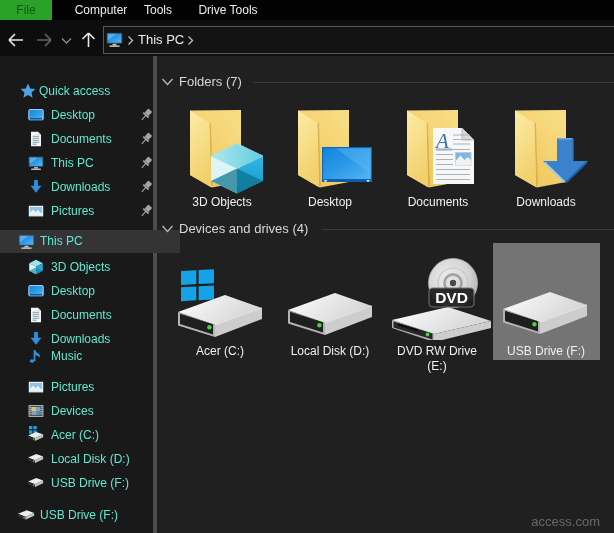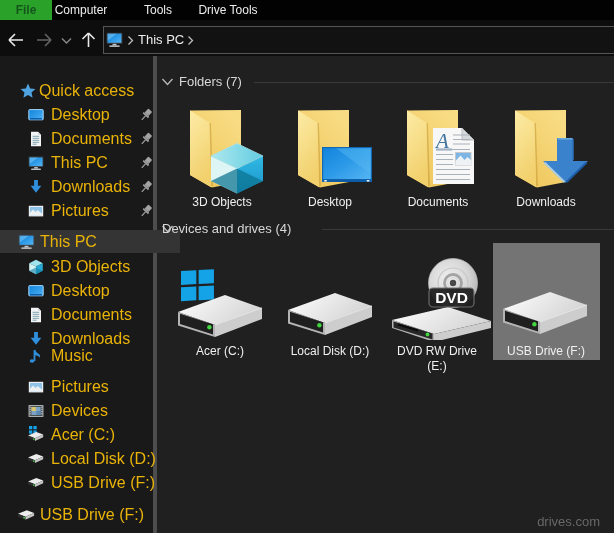--- a/index.html
+++ b/index.html
@@ -1,26 +1,26 @@
 <!DOCTYPE html>
 <html><head><meta charset="utf-8">
 <style>
   html,body{margin:0;padding:0;}
   body{width:614px;height:533px;background:#202020;font-family:"Liberation Sans",sans-serif;overflow:hidden;position:relative;}
   .abs{position:absolute;}
   #tabbar{left:0;top:0;width:614px;height:20px;background:#020202;}
   .tab{position:absolute;top:0;height:20px;line-height:20px;font-size:12px;color:#ededed;text-align:center;}
-  #filetab{left:0;width:52px;background:#2aa22a;color:#14551c;font-weight:bold;}
+  #filetab{left:0;width:52px;background:#2aa22a;color:#14551c;font-weight:normal;}
   #substrip{left:0;top:20px;width:614px;height:6px;background:#0d0d0d;}
   #navbar{left:0;top:26px;width:614px;height:30px;background:#0d0d0d;}
   #addrbox{left:103px;top:26px;width:511px;height:28px;background:#121212;border-top:1px solid #565656;border-bottom:1px solid #565656;border-left:1px solid #565656;box-sizing:border-box;}
   #sidebar{left:0;top:56px;width:153px;height:477px;background:#191919;}
   #sscroll{left:153px;top:56px;width:4px;height:477px;background:#4d4d4d;}
   #content{left:157px;top:56px;width:457px;height:477px;background:#202020;}
-  .srow{position:absolute;left:0;width:180px;height:24px;color:#eab308;font-size:16px;}
+  .srow{position:absolute;left:0;width:180px;height:24px;color:#5eead4;font-size:12px;}
   .srow span{position:absolute;top:0;line-height:24px;white-space:nowrap;}
   .srow svg{position:absolute;}
   .hl{background:#343434;}
   .hdr{position:absolute;color:#d8d8d8;font-size:13px;white-space:nowrap;}
   .hline{position:absolute;height:1px;background:#3a3a3a;}
   .tlabel{position:absolute;width:108px;text-align:center;color:#f0f0f0;font-size:12px;line-height:15px;}
   #wm{position:absolute;right:14px;top:514px;color:#686868;font-size:13px;}
 </style></head>
 <body>
 
@@ -209,21 +209,21 @@
           <rect x="7.6" y="0" width="6.6" height="6"></rect>
   <rect x="0" y="7" width="6.6" height="6"></rect>
           <rect x="7.6" y="7" width="6.6" height="6"></rect>
  </g>
 </g>
 </defs>
 </svg>
 
 <div class="abs" id="tabbar"></div>
 <div class="tab" id="filetab">File</div>
-<div class="tab" style="left:52px;width:58px;">Computer</div>
+<div class="tab" style="left:72px;width:58px;">Computer</div>
 <div class="tab" style="left:140px;width:36px;">Tools</div>
 <div class="tab" style="left:194px;width:68px;">Drive Tools</div>
 <div class="abs" id="substrip"></div>
 <div class="abs" id="navbar"></div>
 <div class="abs" id="addrbox"></div>
 
 <svg class="abs" style="left:7px;top:32px" width="18" height="16">
  <path d="M16,8 H2 M2,8 l6,-6 M2,8 l6,6" stroke="#e8e8e8" stroke-width="1.6" fill="none"></path>
 </svg>
 <svg class="abs" style="left:35px;top:32px" width="18" height="16">
@@ -385,21 +385,21 @@
 
 <svg class="abs" style="left:161px;top:77px" width="13" height="10">
  <path d="M1.5,2 L6.5,7.5 L11.5,2" stroke="#b5b5b5" stroke-width="1.4" fill="none"></path>
 </svg>
 <div class="hdr" style="left:179px;top:74px">Folders (7)</div>
 <div class="hline" style="left:254px;top:82px;width:360px"></div>
 
 <svg class="abs" style="left:161px;top:224px" width="13" height="10">
  <path d="M1.5,2 L6.5,7.5 L11.5,2" stroke="#b5b5b5" stroke-width="1.4" fill="none"></path>
 </svg>
-<div class="hdr" style="left:162px;top:221px">Devices and drives (4)</div>
+<div class="hdr" style="left:179px;top:221px">Devices and drives (4)</div>
 <div class="hline" style="left:322px;top:229px;width:292px"></div>
 
 <svg class="abs" style="left:189px;top:110px" width="78" height="85" viewBox="0 0 78 85">
  <g transform="translate(1,0)">
       <use href="#folder"></use>
     </g>
  <g transform="translate(22,33.5)">
       <use href="#cube52"></use>
     </g>
 </svg>
@@ -474,13 +474,13 @@
 </svg>
 <div class="tlabel" style="left:383px;top:344px">DVD RW Drive<br>(E:)</div>
 
 <svg class="abs" style="left:503px;top:291px" width="88" height="50" viewBox="0 0 88 50">
  <g transform="translate(0,1)">
       <use href="#hdd80"></use>
     </g>
 </svg>
 <div class="tlabel" style="left:492px;top:344px">USB Drive (F:)</div>
 
-<div id="wm">drives.com</div>
+<div id="wm">access.com</div>
 
 </body></html>

